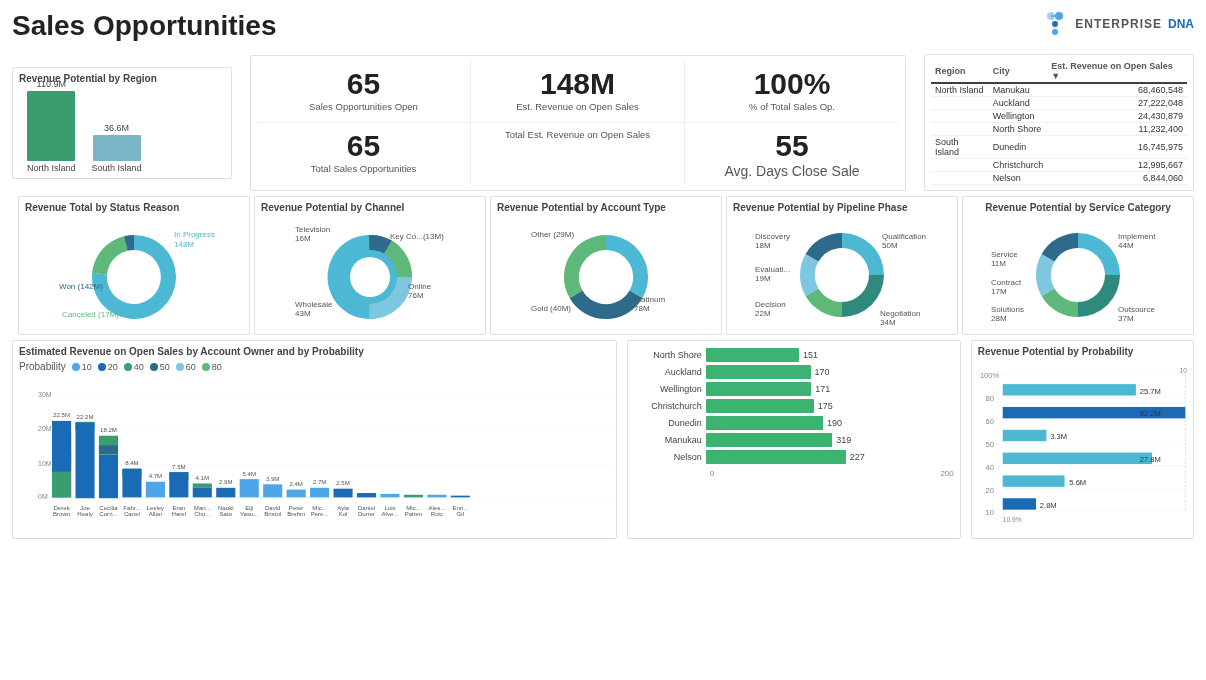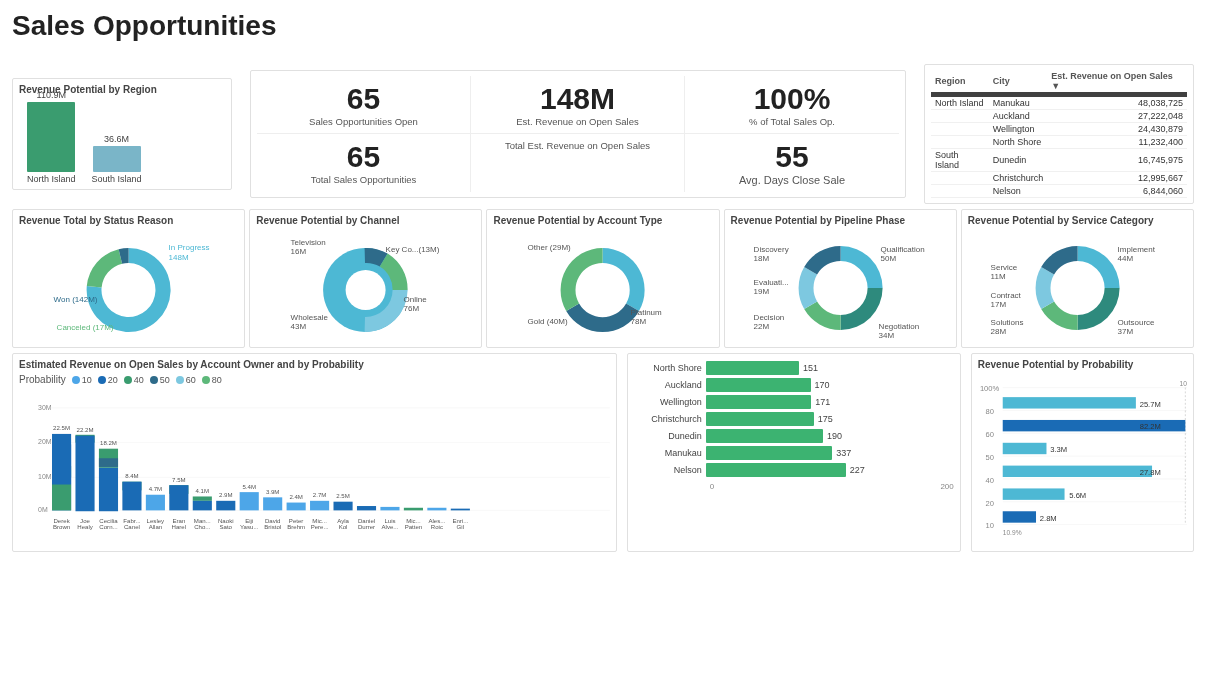--- a/index.html
+++ b/index.html
@@ -1,34 +1,34 @@
 <!DOCTYPE html>
 <html><head>
   <meta charset="utf-8">
   <style>
     * { box-sizing: border-box; margin: 0; padding: 0; }
     body { font-family: 'Segoe UI', Arial, sans-serif; background: #fff; width: 1206px; height: 680px; overflow: hidden; font-size: 11px; color: #333; }
 
     .page { width: 1206px; height: 680px; padding: 10px 12px; }
 
     
-    .header { display: flex; justify-content: space-between; align-items: flex-start; margin-bottom: 22px; }
+    .header { display: flex; justify-content: space-between; align-items: flex-start; margin-bottom: 12px; }
     .page-title { font-size: 28px; font-weight: 700; color: #222; }
     .brand { display: flex; align-items: center; gap: 6px; font-size: 13px; font-weight: 600; }
     .brand-icon { width: 28px; height: 28px; }
 
     
     .section-title { font-size: 10px; font-weight: 600; color: #444; margin-bottom: 4px; }
     .bar-col { display: flex; flex-direction: column; align-items: center; }
     .bar-val { font-size: 9px; color: #444; margin-bottom: 2px; }
     .bar-label { font-size: 9px; color: #444; margin-top: 2px; text-align: center; }
 
     
     .region-table { font-size: 9px; border-collapse: collapse; width: 100%; }
-    .region-table th { font-size: 9px; color: #555; text-align: left; border-bottom: 5px solid #404040; padding: 1px 4px; }
+    .region-table th { font-size: 9px; color: #555; text-align: left; border-bottom: 2px solid #404040; padding: 1px 4px; }
     .region-table td { padding: 1px 4px; border-bottom: 1px solid #f0f0f0; }
     .align-right { text-align: right; }
 
     
     .hbar-row { display: flex; align-items: center; margin-bottom: 3px; }
     .hbar-label { width: 72px; text-align: right; font-size: 9px; color: #444; padding-right: 4px; flex-shrink: 0; }
     .hbar-bar { height: 14px; background: #3cb371; border-radius: 1px; }
     .hbar-val { font-size: 9px; color: #444; padding-left: 4px; }
 
     .legend-dot { width: 8px; height: 8px; border-radius: 50%; display: inline-block; margin-right: 2px; }
@@ -40,20 +40,33 @@
 
     .panel { border: 1px solid #e0e0e0; border-radius: 2px; padding: 5px 6px; background: #fff; }
   </style>
 </head>
 <body>
 
 <div class="page">
 
   <div class="header">
     <h1 class="page-title">Sales Opportunities</h1>
+    <div class="brand">
+      <svg class="brand-icon" viewBox="0 0 28 28">
+        <circle cx="18" cy="6" r="4" fill="#4da6e8"></circle>
+        <circle cx="10" cy="6" r="4" fill="#4da6e8" opacity="0.5"></circle>
+        <line x1="10" y1="6" x2="18" y2="6" stroke="#4da6e8" stroke-width="1.5"></line>
+        <circle cx="14" cy="14" r="3" fill="#1a6bb5"></circle>
+        <circle cx="14" cy="22" r="3" fill="#4da6e8"></circle>
+        <line x1="10" y1="6" x2="14" y2="22" stroke="#4da6e8" stroke-width="1" opacity="0.4"></line>
+        <line x1="18" y1="6" x2="14" y2="22" stroke="#4da6e8" stroke-width="1" opacity="0.4"></line>
+      </svg>
+      <span style="color:#555;font-weight:700;letter-spacing:1px;font-size:12px;">ENTERPRISE</span>
+      <span style="color:#1a6bb5;font-weight:900;font-size:12px;">DNA</span>
+    </div>
   </div>
 
   <div style="display:flex;gap:18px;margin-bottom:5px;align-items:center;">
 
     <div class="panel region-section" style="width:200px;flex-shrink:0;">
       <div class="section-title">Revenue Potential by Region</div>
       <div style="display:flex;align-items:flex-end;gap:16px;height:85px;padding:4px 8px 0 8px;">
         <div class="bar-col">
           <div class="bar-val">110.9M</div>
           <div style="width:48px;height:70px;background:#3a9c6f;border-radius:1px;"></div>
@@ -82,38 +95,38 @@
       </div>
       <div style="text-align:center;padding:6px 4px;border-right:1px solid #eee;">
         <div style="font-size:30px;font-weight:700;color:#222;">65</div>
         <div style="font-size:9.5px;color:#555;">Total Sales Opportunities</div>
       </div>
       <div style="text-align:center;padding:6px 4px;border-right:1px solid #eee;">
         <div style="font-size:9.5px;color:#555;">Total Est. Revenue on Open Sales</div>
       </div>
       <div style="text-align:center;padding:6px 4px;">
         <div style="font-size:30px;font-weight:700;color:#222;">55</div>
-        <div style="font-size:11px;color:#555;">Avg. Days Close Sale</div>
+        <div style="font-size:14px;color:#555;">Avg. Days Close Sale</div>
       </div>
     </div>
 
     <div class="panel" style="width:270px;flex-shrink:0;">
       <table class="region-table">
         <thead>
           <tr>
             <th>Region</th>
             <th>City</th>
             <th class="align-right">Est. Revenue on Open Sales ▼</th>
           </tr>
         </thead>
         <tbody>
           <tr>
               <td>North Island</td>
               <td>Manukau</td>
-              <td class="align-right">48,038,725</td>
+              <td class="align-right">68,460,548</td>
             </tr>
           <tr>
               <td></td>
               <td>Auckland</td>
               <td class="align-right">27,222,048</td>
             </tr>
           <tr>
               <td></td>
               <td>Wellington</td>
               <td class="align-right">24,430,879</td>
@@ -138,21 +151,21 @@
               <td>Nelson</td>
               <td class="align-right">6,844,060</td>
             </tr>
         </tbody>
       </table>
     </div>
   </div>
 
   <div style="display:flex;gap:4px;margin-bottom:5px;">
 
-    <div class="panel" style="flex:1;">
+    <div class="panel" style="flex:1;margin-left:6px;">
       <div class="section-title">Revenue Total by Status Reason</div>
       <svg width="100%" height="110" viewBox="0 0 160 110">
         <g transform="translate(80,60)">
 
           <path d="M0,-42 A42,42 0 1,1 -41.8,-4 L-27,-2.6 A27,27 0 1,0 0,-27 Z" fill="#4db8d4"></path>
           <path d="M-41.8,-4 A42,42 0 0,1 -10,-40.8 L-6.5,-26.3 A27,27 0 0,0 -27,-2.6 Z" fill="#5db87a"></path>
           <path d="M-10,-40.8 A42,42 0 0,1 0,-42 L0,-27 A27,27 0 0,0 -6.5,-26.3 Z" fill="#2e6b8a"></path>
           <circle cx="0" cy="0" r="20" fill="white"></circle>
         </g>
         <text x="120" y="20" font-size="8" fill="#4db8d4">In Progress</text>
@@ -215,21 +228,21 @@
         <text x="3" y="64" font-size="8" fill="#555">19M</text>
         <text x="3" y="90" font-size="8" fill="#555">Decision</text>
         <text x="3" y="99" font-size="8" fill="#555">22M</text>
         <text x="128" y="99" font-size="8" fill="#555">Negotiation</text>
         <text x="128" y="108" font-size="8" fill="#555">34M</text>
         <text x="130" y="22" font-size="8" fill="#555">Qualification</text>
         <text x="130" y="31" font-size="8" fill="#555">50M</text>
       </svg>
     </div>
 
-    <div class="panel" style="flex:1;">
+    <div class="panel" style="flex:1;text-align:center;">
       <div class="section-title">Revenue Potential by Service Category</div>
       <svg width="100%" height="110" viewBox="0 0 180 110">
         <g transform="translate(90,58)">
           <path d="M0,-42 A42,42 0 0,1 42,0 L27,0 A27,27 0 0,0 0,-27 Z" fill="#4db8d4"></path>
           <path d="M42,0 A42,42 0 0,1 0,42 L0,27 A27,27 0 0,0 27,0 Z" fill="#2e8a7d"></path>
           <path d="M0,42 A42,42 0 0,1 -36.4,21 L-23.5,13.5 A27,27 0 0,0 0,27 Z" fill="#5db87a"></path>
           <path d="M-36.4,21 A42,42 0 0,1 -36.4,-21 L-23.5,-13.5 A27,27 0 0,0 -23.5,13.5 Z" fill="#7dc8e0"></path>
           <path d="M-36.4,-21 A42,42 0 0,1 0,-42 L0,-27 A27,27 0 0,0 -23.5,-13.5 Z" fill="#2e6b8a"></path>
           <circle cx="0" cy="0" r="20" fill="white"></circle>
         </g>
@@ -394,21 +407,21 @@
           <div class="hbar-val">175</div>
         </div>
         <div class="hbar-row">
           <div class="hbar-label">Dunedin</div>
           <div class="hbar-bar" style="width:calc(190/227 * 140px);"></div>
           <div class="hbar-val">190</div>
         </div>
         <div class="hbar-row">
           <div class="hbar-label">Manukau</div>
           <div class="hbar-bar" style="width:calc(205/227 * 140px);"></div>
-          <div class="hbar-val">337</div>
+          <div class="hbar-val">319</div>
         </div>
         <div class="hbar-row">
           <div class="hbar-label">Nelson</div>
           <div class="hbar-bar" style="width:140px;"></div>
           <div class="hbar-val">227</div>
         </div>
         <div style="display:flex;justify-content:space-between;padding-left:76px;padding-top:2px;">
           <span style="font-size:8px;color:#888;">0</span>
           <span style="font-size:8px;color:#888;">200</span>
         </div>

